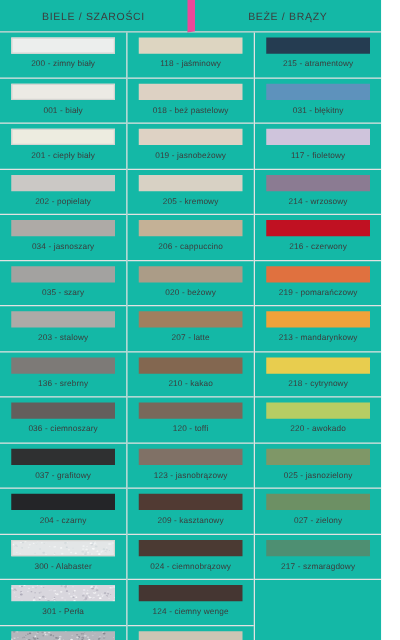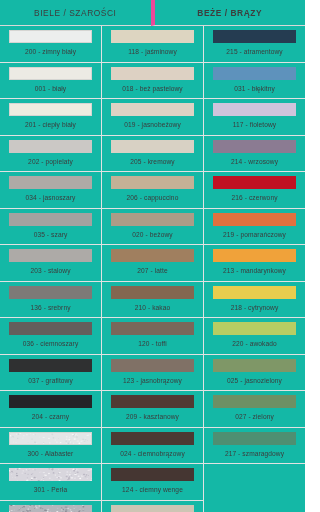--- a/index.html
+++ b/index.html
@@ -32,22 +32,21 @@
     display: flex;
     align-items: center;
     justify-content: center;
     font-size: 8.4px;
     letter-spacing: 0.55px;
     color: #3d3d3d;
     box-sizing: border-box;
     border-bottom: 1px solid #d8d8d8;
   }
   .header-cell + .header-cell {
-    border-left: 4px solid #ec4899;
-    font-weight: bold;
+    border-left: 6px solid #ec4899;
   }
   .body-row {
     display: flex;
     flex: 1 1 0;
     min-height: 0;
   }
   .col {
     flex: 1 1 0;
     display: flex;
     flex-direction: column;

